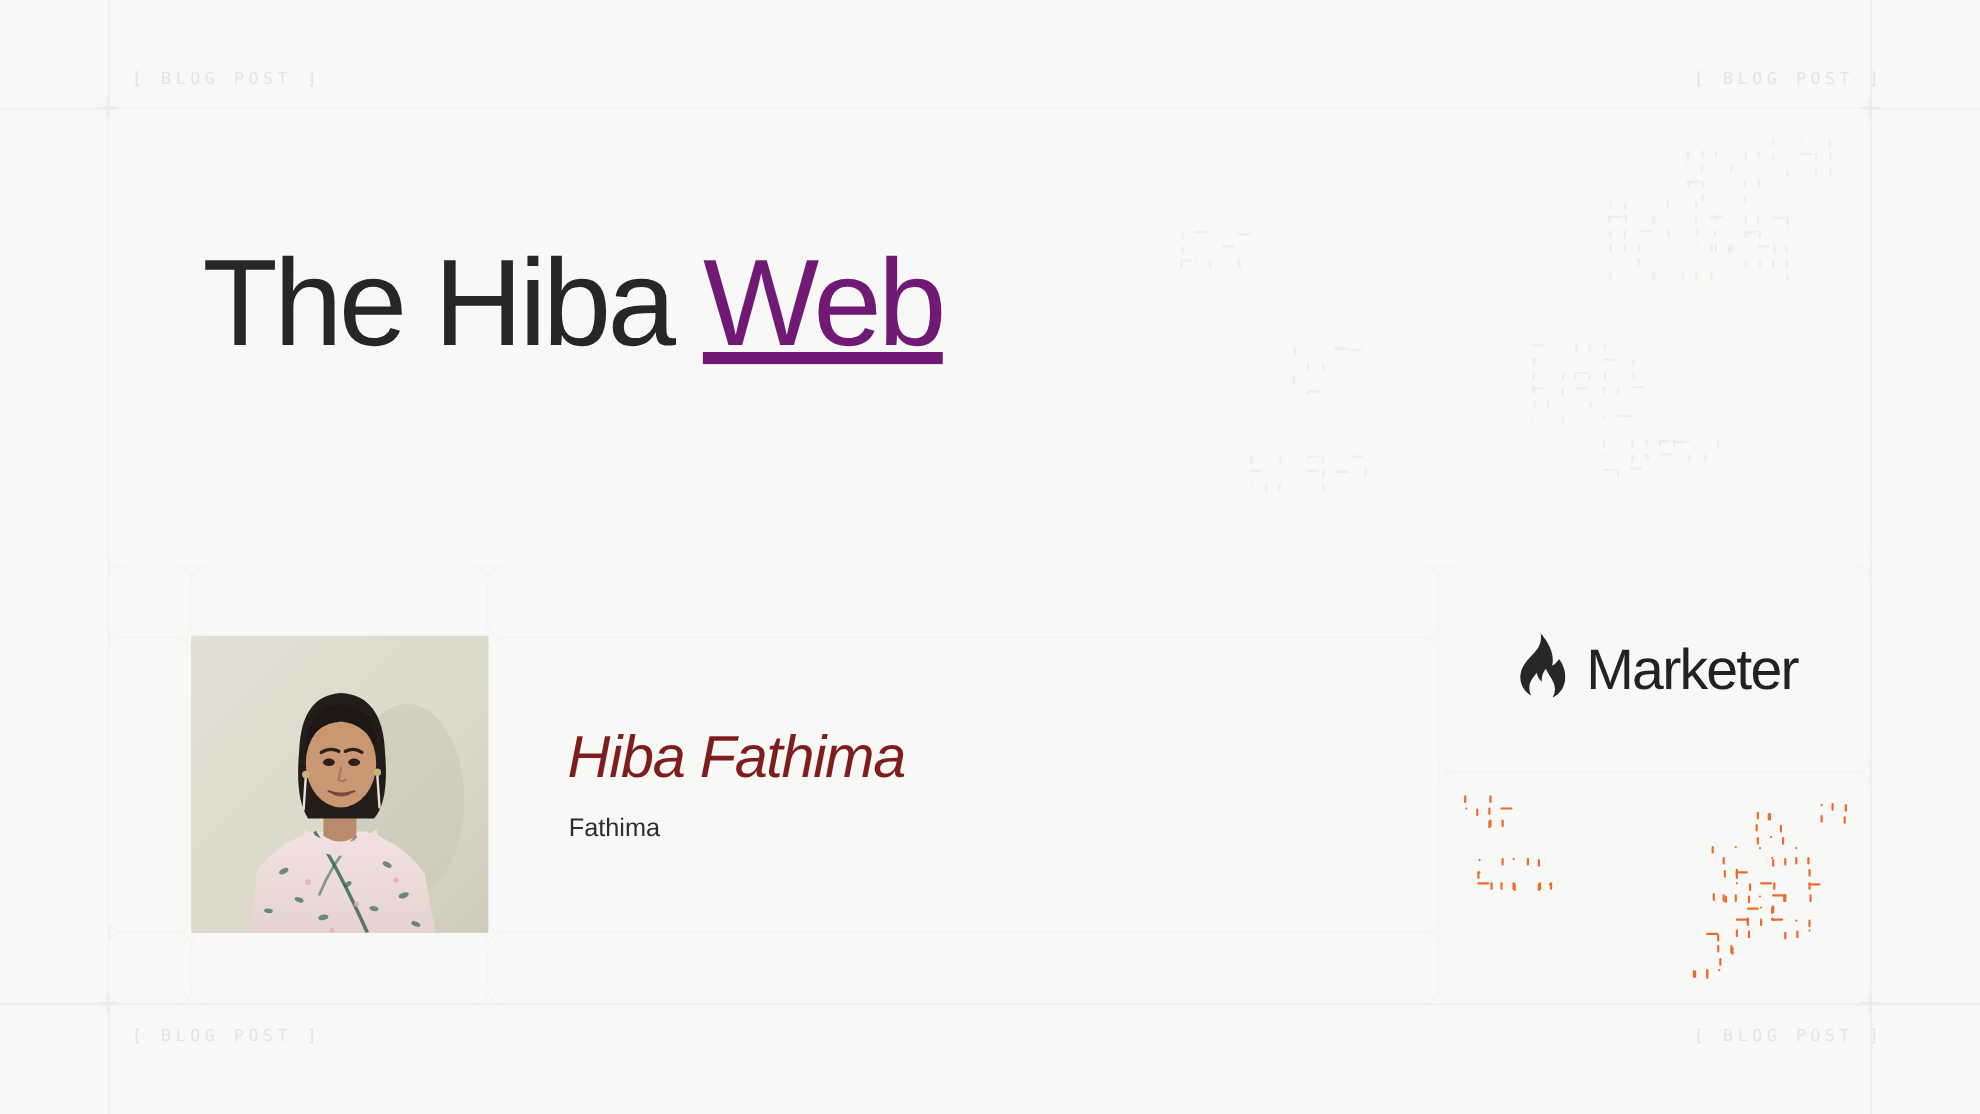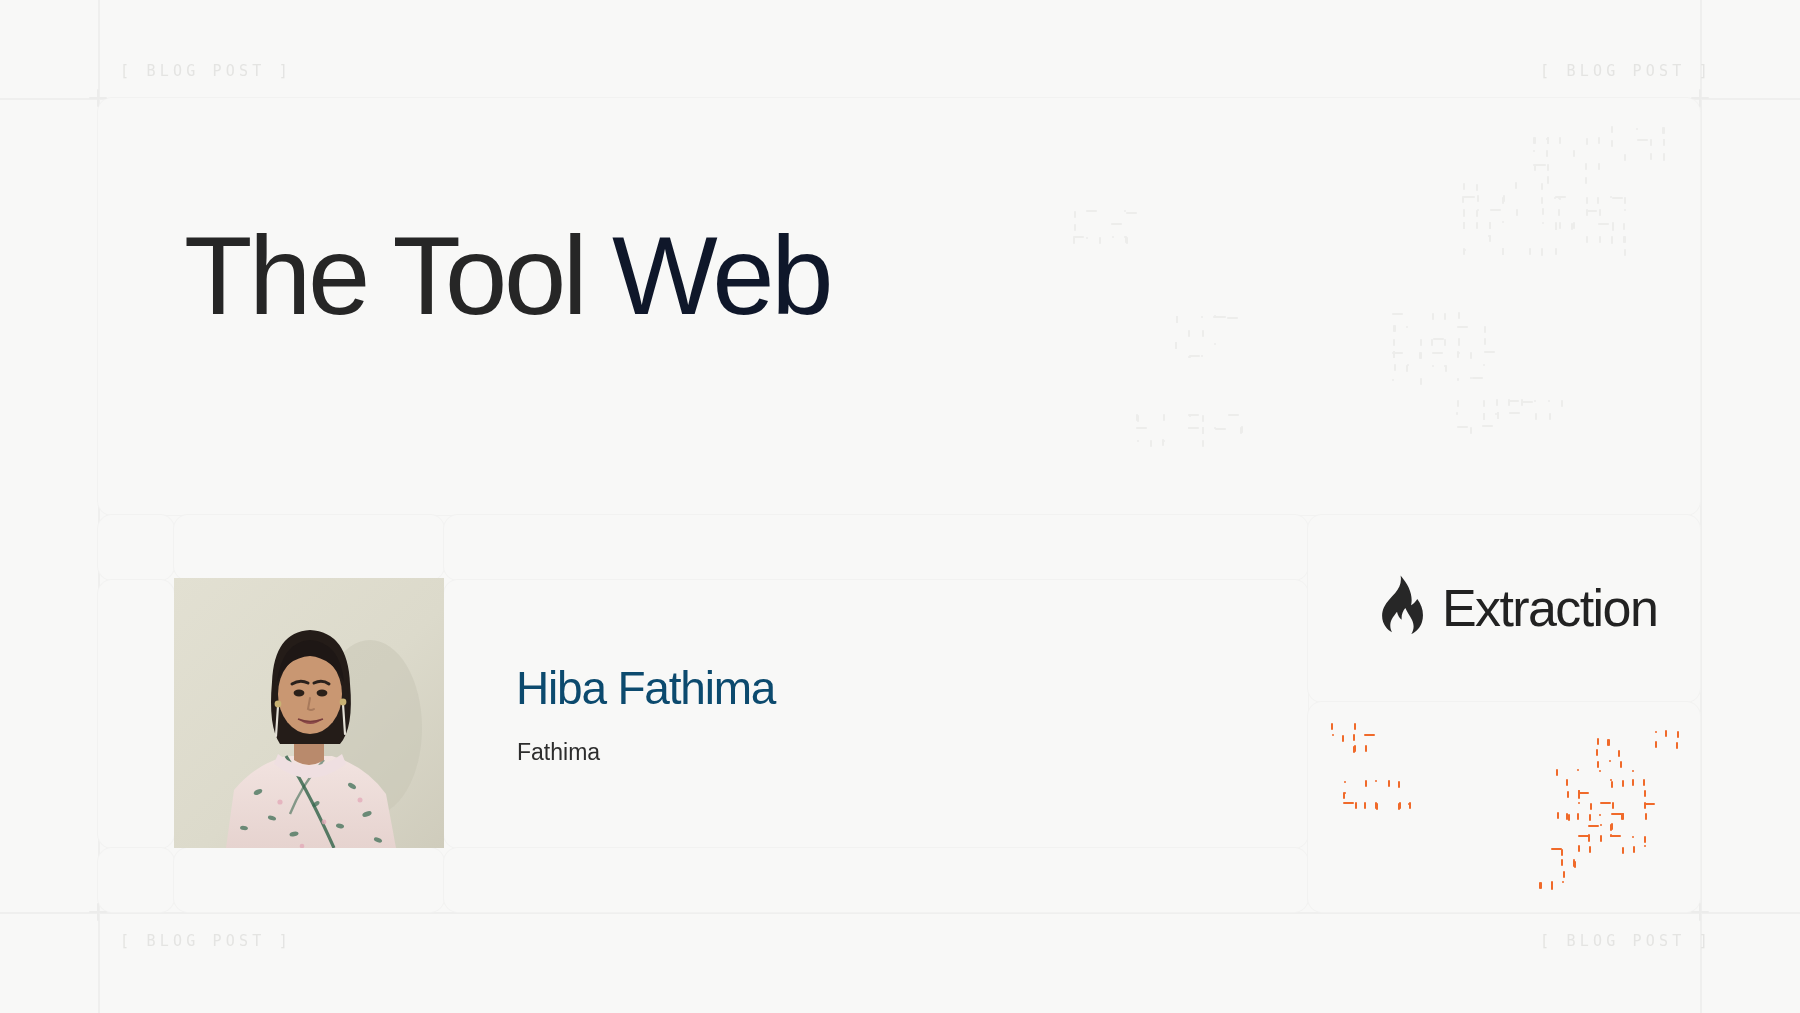--- a/index.html
+++ b/index.html
@@ -76,44 +76,45 @@
     width: 1000px;
   }
   .title-line {
     font-size: 112px;
     line-height: 138px;
     font-weight: 400;
     letter-spacing: -3.4px;
     white-space: nowrap;
   }
   .t-dark { color: #262626; }
-  .t-accent { color: #0f172a; }
+  .t-accent { color: #701a75; text-decoration: underline; }
 
   
   #author-photo {
     position: absolute;
     left: 174px;
     top: 578px;
     width: 270px;
     height: 270px;
     overflow: hidden;
     background: #d6d5c6;
   }
   #author-photo svg { display: block; }
 
   #author-name {
     position: absolute;
     left: 516px;
     top: 660px;
-    font-size: 46px;
+    font-size: 54px;
     line-height: 56px;
     font-weight: 400;
     letter-spacing: -1.2px;
-    color: #0c4a6e;
+    color: #7f1d1d;
     white-space: nowrap;
+    font-style: italic;
   }
   #author-role {
     position: absolute;
     left: 517px;
     top: 737px;
     font-size: 23px;
     line-height: 30px;
     font-weight: 400;
     color: #2d2d2d;
     white-space: nowrap;
@@ -507,21 +508,21 @@
       <div class="spk" style="left: 312.1px; top: 57.8px; width: 2px; height: 2px; background: rgb(240, 106, 42);"></div>
       <div class="spk" style="left: 311.8px; top: 67.4px; width: 2px; height: 7px; background: rgb(240, 106, 42);"></div>
       <div class="spk" style="left: 355.5px; top: 30.3px; width: 2px; height: 7px; background: rgb(240, 106, 42);"></div>
       <div class="spk" style="left: 335.3px; top: 29.2px; width: 2px; height: 7px; background: rgb(240, 106, 42);"></div>
       <div class="spk" style="left: 344.5px; top: 18px; width: 2px; height: 7px; background: rgb(240, 106, 42);"></div>
       <div class="spk" style="left: 357.3px; top: 18.8px; width: 2px; height: 7px; background: rgb(240, 106, 42);"></div>
       <div class="spk" style="left: 335.1px; top: 18.8px; width: 2px; height: 2px; background: rgb(240, 106, 42);"></div>
     </div>
 
   <div id="hero">
-    <div class="title-line"><span class="t-dark">The Tool </span><span class="t-accent">Web</span></div>
+    <div class="title-line"><span class="t-dark">The Hiba </span><span class="t-accent">Web</span></div>
   </div>
 
   <div id="author-photo">
     <svg width="270" height="270" viewBox="0 0 270 270">
       <defs>
         <linearGradient id="wallG" x1="0" y1="0" x2="1" y2="1">
           <stop offset="0%" stop-color="#e2e0d2"></stop>
           <stop offset="55%" stop-color="#dcdacb"></stop>
           <stop offset="100%" stop-color="#cfccbc"></stop>
         </linearGradient>
@@ -595,16 +596,16 @@
 
   <div id="author-name">Hiba Fathima</div>
   <div id="author-role">Fathima</div>
 
   <div id="brand">
     <span id="brand-mark">
       <svg width="52" height="62" viewBox="0 0 52 62" fill="none">
         <path d="M28.6 0.6c1.2 7.4-1.1 12.5-5.4 17.4-3.9 4.5-8.6 8.6-11.2 14.2-3.2 6.9-2.3 14.7 2.2 20.2 1.6 2 3.6 3.6 5.8 4.8-2.2-4.2-2.3-8.9-0.2-13 1.4-2.7 3.5-5 5.2-7.5 0.6 3.3 2.2 6 4.7 8.1-0.5-4.6 0.9-8.4 3.6-11.8 1.9 4.2 4.6 7.6 6.6 11.7 2.4 4.9 2.3 9.8-0.6 14.4 5.1-2.3 8.9-6.5 10.6-11.9 2.5-7.9 0.5-16.6-4.6-23.2-1.6 2.6-3.5 4.7-6.2 6.2 2.1-9.8-1.9-19.4-10.5-29.6z" fill="#272727"></path>
       </svg>
     </span>
-    <span id="brand-word">Extraction</span>
+    <span id="brand-word">Marketer</span>
   </div>
 
 </div>
 
 </body></html>

